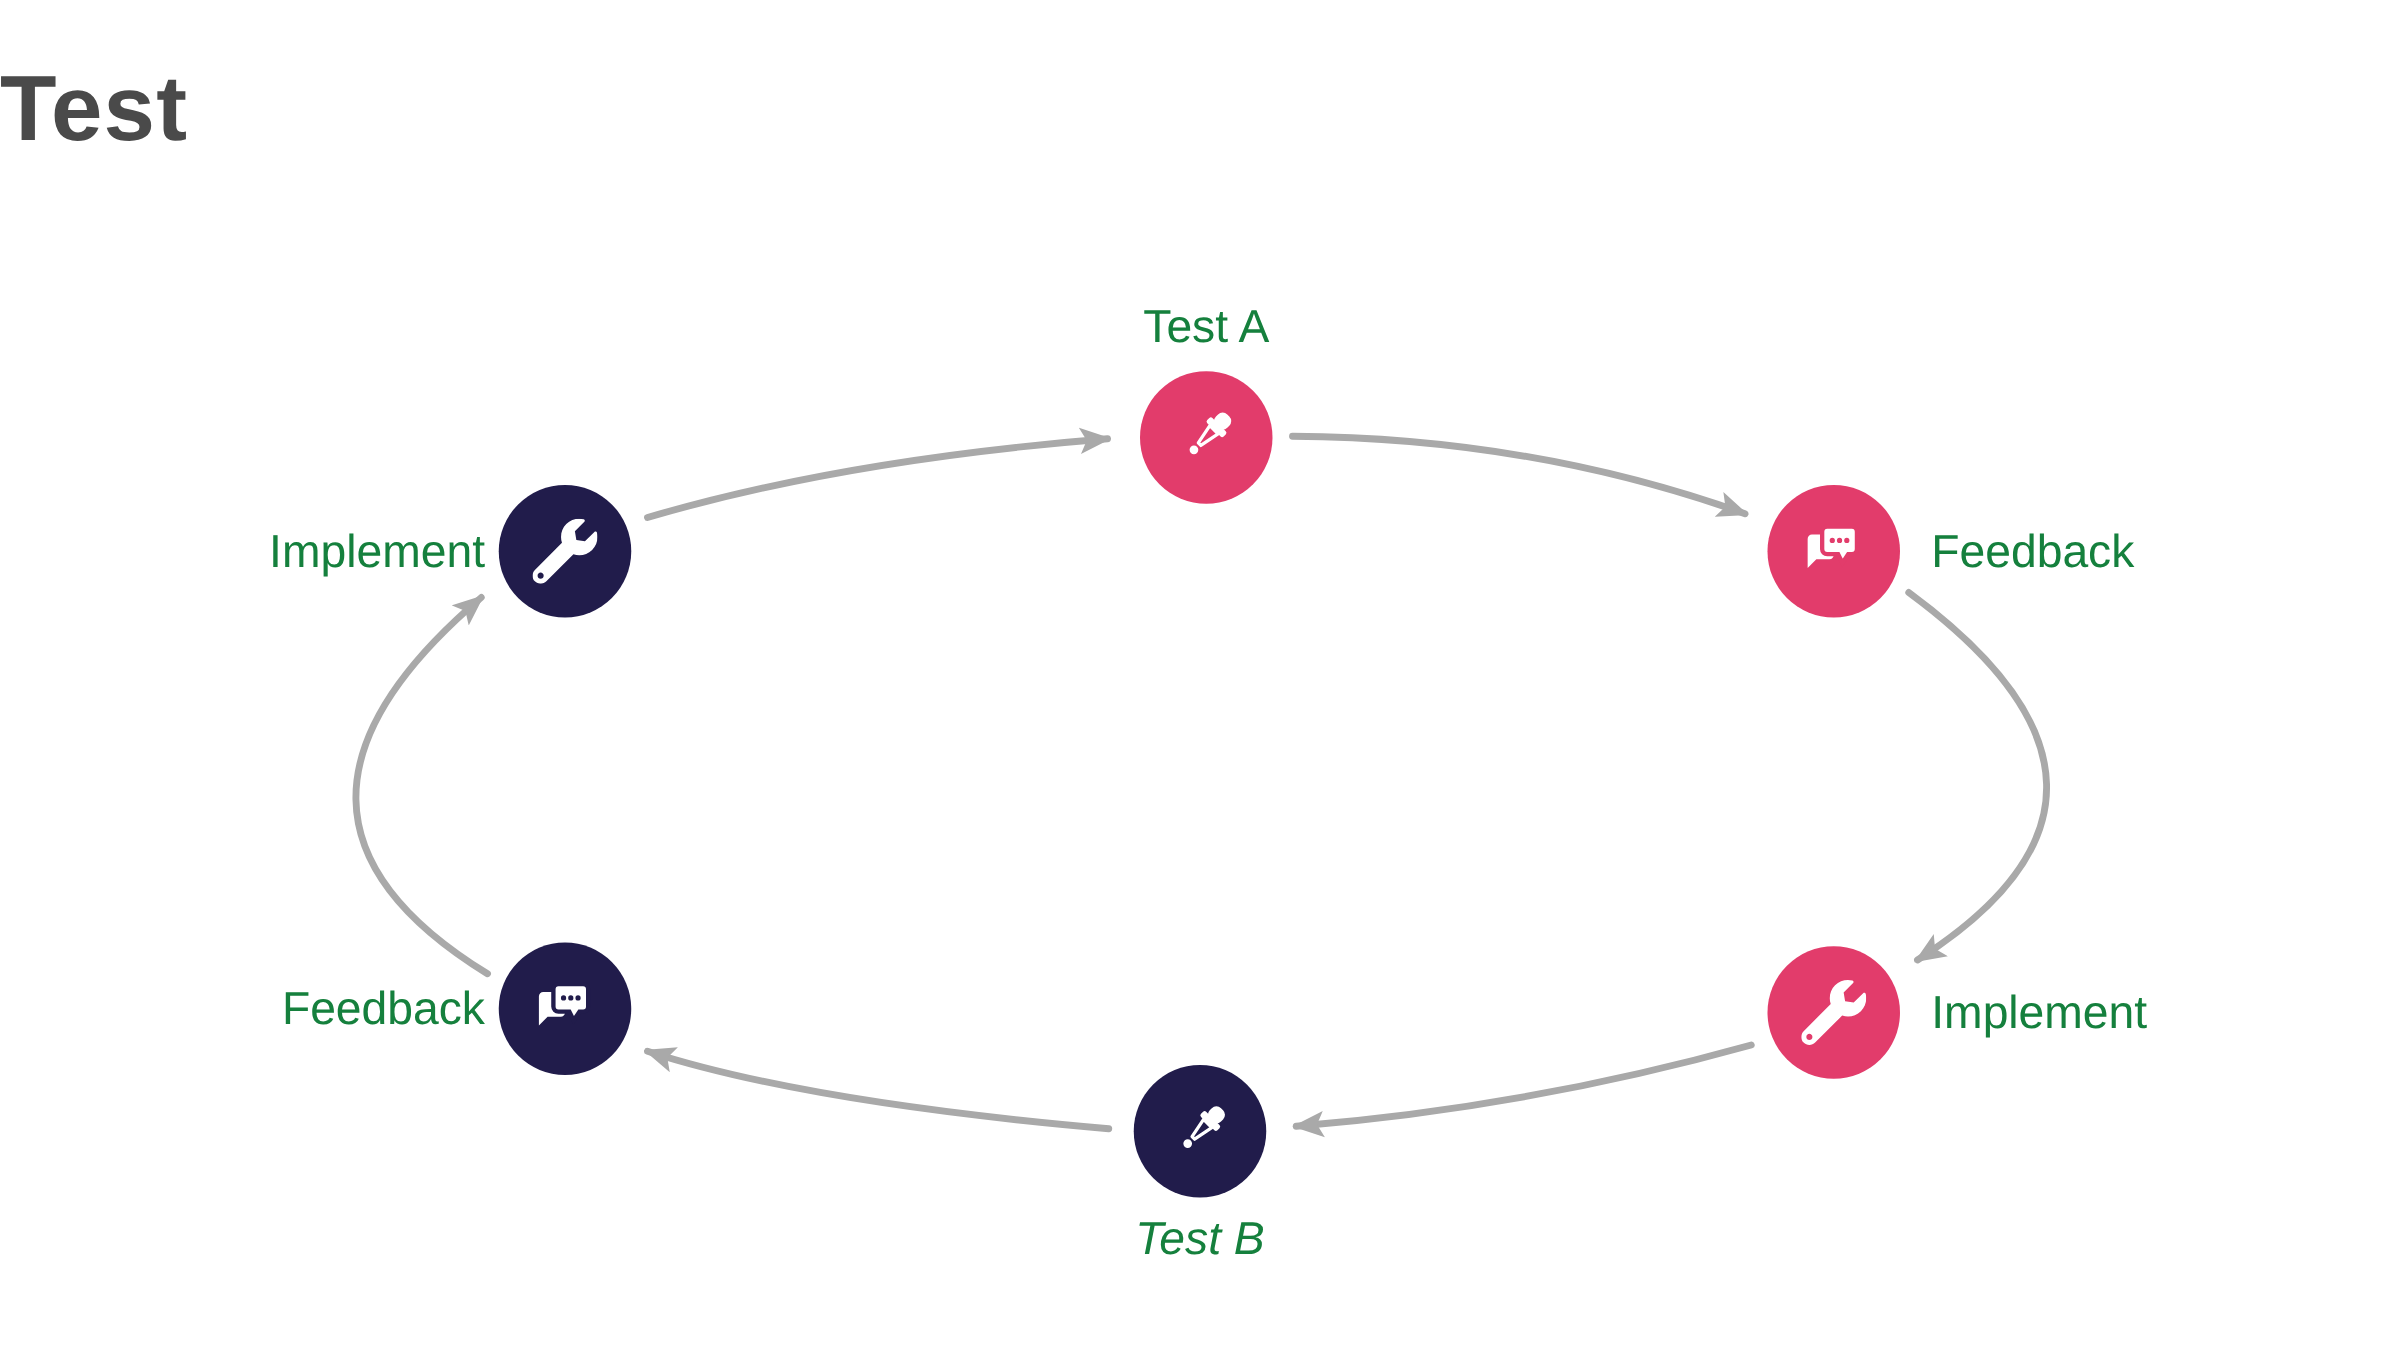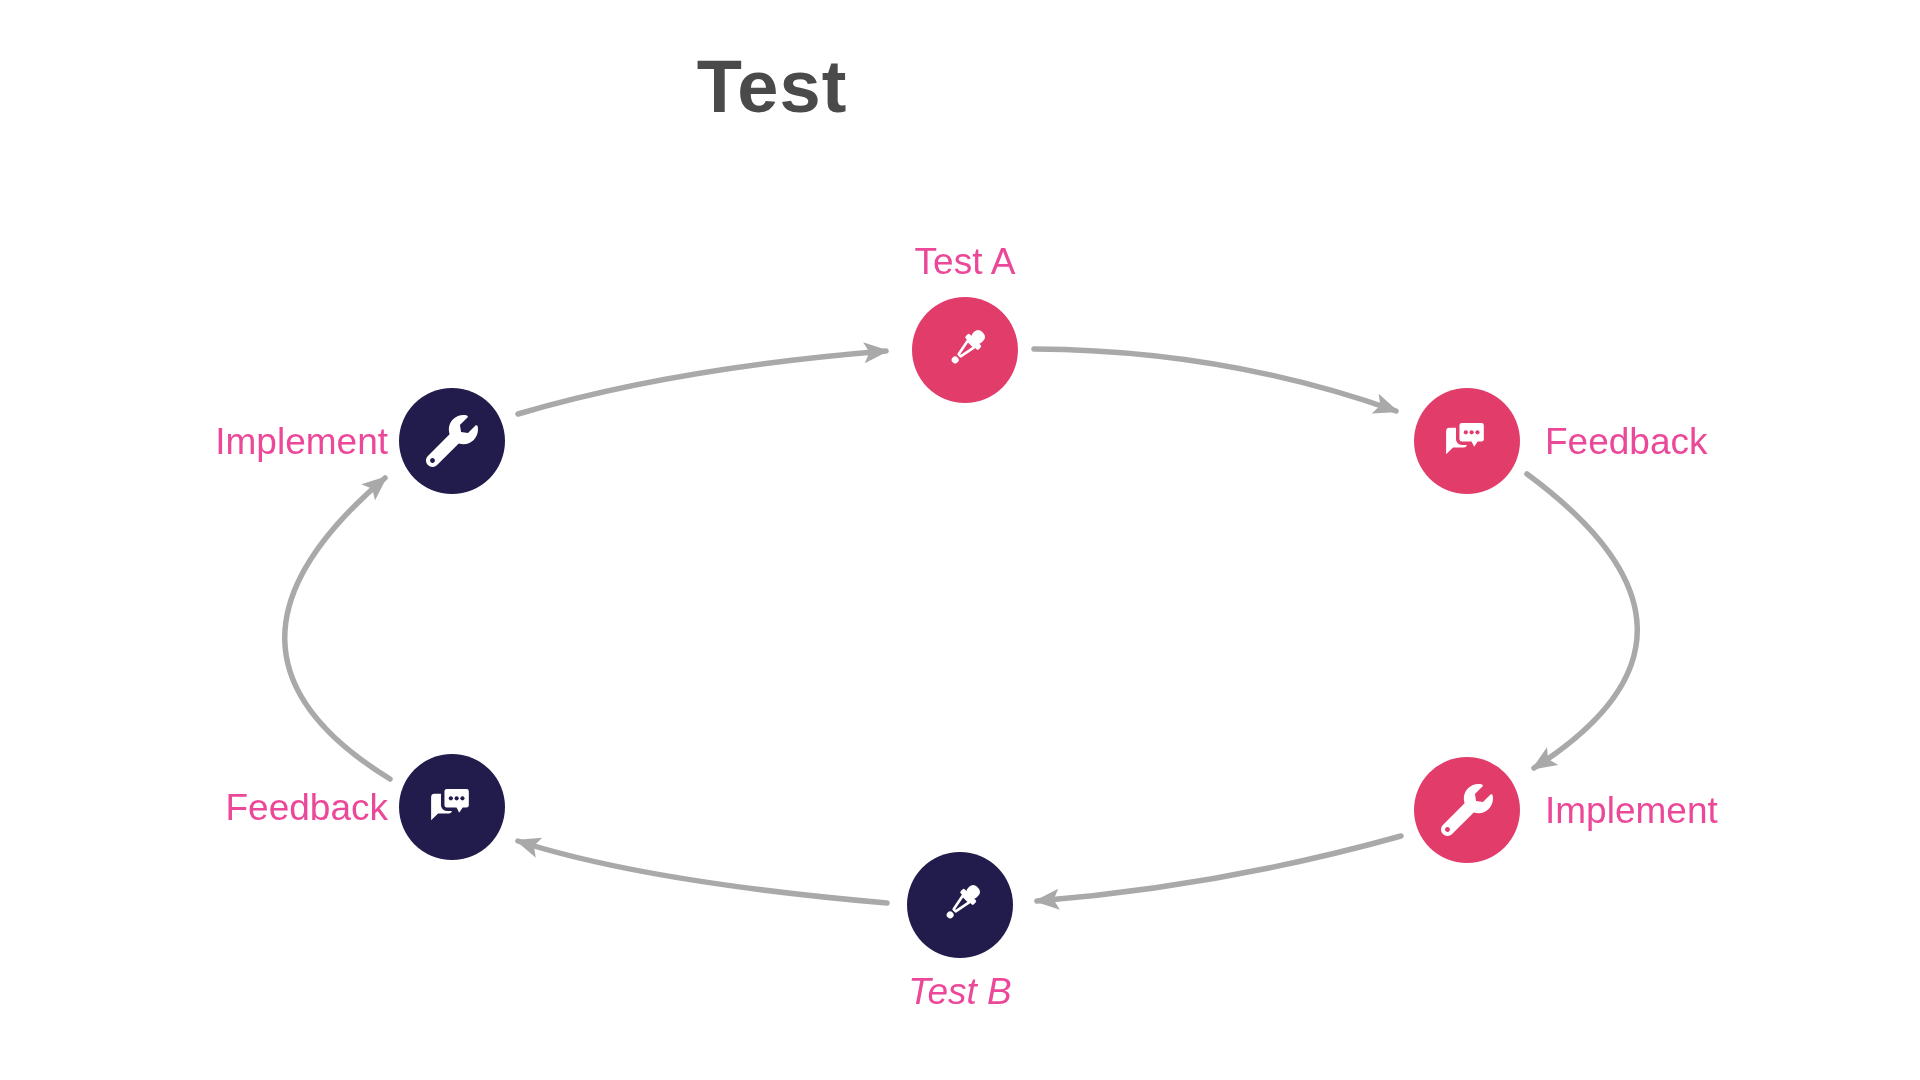--- a/index.html
+++ b/index.html
@@ -4,21 +4,20 @@
 <style>
   * { margin: 0; padding: 0; box-sizing: border-box; }
   html, body { width: 1920px; height: 1080px; background: #ffffff; overflow: hidden; }
   body { font-family: "Liberation Sans", sans-serif; position: relative; }
 
   .canvas { position: absolute; inset: 0; }
 
   .diagram-title {
     position: absolute;
     top: 44px; left: 0; width: 1544px;
-    text-align: center;
     font-size: 74px;
     font-weight: 700;
     letter-spacing: 1px;
     color: #4a4a4a;
   }
 
   svg.arrows { position: absolute; top: 0; left: 0; }
   .arrow-path {
     fill: none;
     stroke: #a9a9a9;
@@ -33,21 +32,21 @@
     border-radius: 50%;
     transform: translate(-50%, -50%);
     display: flex; align-items: center; justify-content: center;
   }
   .circle.pink { background: #e23c6b; --bg: #e23c6b; }
   .circle.navy { background: #211c4b; --bg: #211c4b; }
 
   .node-label {
     position: absolute;
     font-size: 37px;
-    color: #ec4899;
+    color: #15803d;
     white-space: nowrap;
     line-height: 1;
   }
   .label-top    { top: -89px; left: 0; transform: translate(-50%, -50%); }
   .label-bottom { top:  86px; left: 0; transform: translate(-50%, -50%); font-style: italic; }
   .label-right  { top: 0; left: 78px; transform: translateY(-50%); }
   .label-left   { top: 0; right: 64px; transform: translateY(-50%); }
 
   .icon-svg { display: block; }
 </style>

